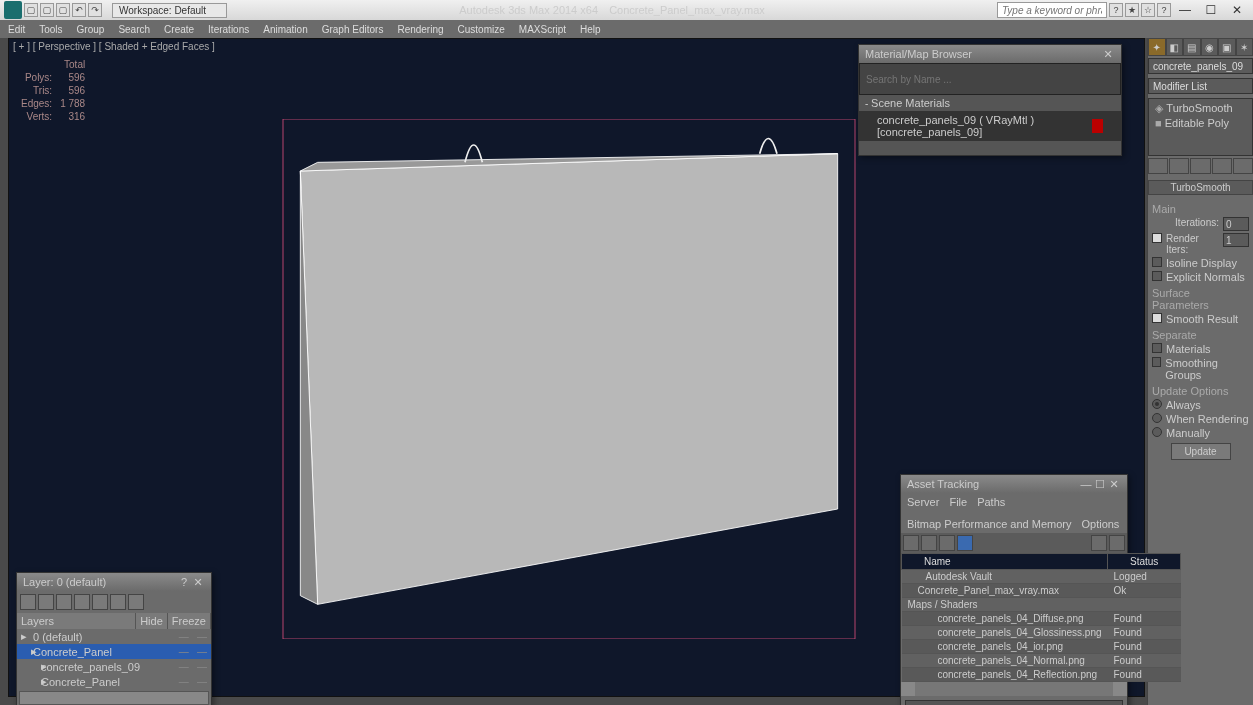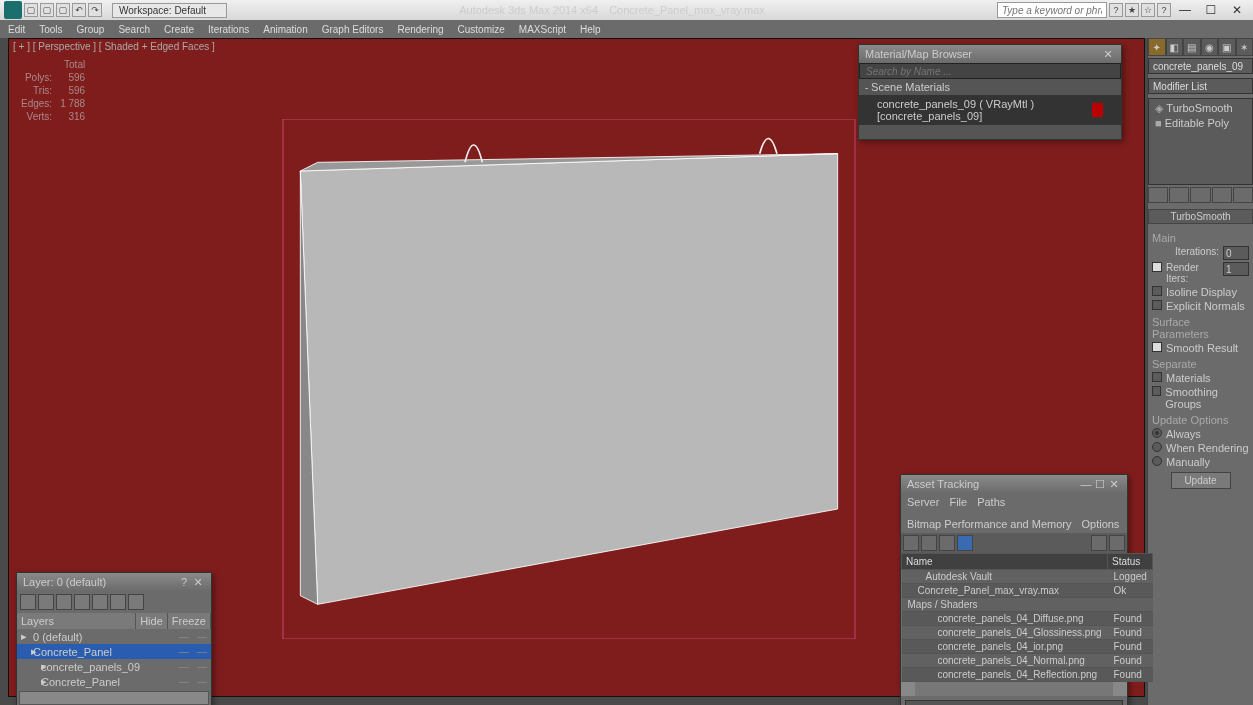--- a/index.html
+++ b/index.html
@@ -8,70 +8,70 @@
 .titlebar .left{display:flex;align-items:center;gap:2px;padding-left:4px}
 .titlebar .tb-btn{width:14px;height:14px;background:#e0e0e0;border:1px solid #999;display:flex;align-items:center;justify-content:center;font-size:9px;color:#444}
 .titlebar .logo{width:18px;height:18px;background:#1a6e6e;border-radius:2px}
 .titlebar .ws{margin-left:8px;padding:1px 20px 1px 6px;background:#e8e8e8;border:1px solid #999;color:#333;font-size:10px}
 .titlebar .center{flex:1;text-align:center;color:#333;font-size:10px}
 .titlebar .right{display:flex;align-items:center;gap:2px;padding-right:4px}
 .titlebar .search{width:110px;height:16px;background:#fff;border:1px solid #999;font-style:italic;color:#888;padding:0 4px;font-size:10px}
 .titlebar .winbtn{width:24px;height:16px;display:flex;align-items:center;justify-content:center;color:#333;font-size:12px}
 .menubar{height:18px;background:#6b6b6b;display:flex;align-items:center;padding:0 8px;gap:14px}
 .menubar span{color:#ddd;font-size:10px}
-.viewport{position:absolute;left:8px;top:38px;right:108px;bottom:8px;background:#7f1d1d;border:1px solid #111}
+.viewport{position:absolute;left:8px;top:38px;right:108px;bottom:8px;background:#0f172a;border:1px solid #111}
 .vp-label{position:absolute;left:4px;top:2px;color:#aaa;font-size:10px}
 .stats{position:absolute;left:10px;top:18px;font-size:10px;color:#a88}
 .stats td{padding:0 6px 0 0;text-align:right;color:#a88;font-size:10px}
 .cmdpanel{position:absolute;right:0;top:38px;width:106px;bottom:0;background:#6b6b6b;border-left:1px solid #444}
 .cp-tabs{display:flex;height:18px;background:#5b5b5b}
 .cp-tabs div{flex:1;border:1px solid #444;display:flex;align-items:center;justify-content:center;font-size:10px}
 .cp-input{width:100%;height:16px;background:#5b5b5b;border:1px solid #333;color:#ddd;padding:0 4px;font-size:10px;margin:2px 0}
-.cp-list{background:#5b5b5b;border:1px solid #333;height:87px;margin:2px 0;padding:2px}
+.cp-list{background:#5b5b5b;border:1px solid #333;height:58px;margin:2px 0;padding:2px}
 .cp-list div{font-size:10px;padding:1px 4px}
 .cp-btns{display:flex;gap:1px;margin:2px 0}
 .cp-btns div{flex:1;height:16px;background:#6b6b6b;border:1px solid #444}
 .rollout-title{background:#5b5b5b;text-align:center;font-size:10px;padding:1px 0;margin-top:6px;border:1px solid #444}
 .rollout{background:#6b6b6b;padding:4px;font-size:10px}
 .rollout .row{display:flex;align-items:flex-start;margin:2px 0;gap:4px}
 .rollout .lbl{flex:1;text-align:right;font-size:10px}
 .rollout .spin{width:26px;height:14px;background:#5b5b5b;border:1px solid #333;font-size:10px;padding:0 2px}
 .rollout .cb{width:10px;height:10px;border:1px solid #333;background:#5b5b5b}
 .rollout .cb.on{background:#ddd}
 .rollout .radio{width:10px;height:10px;border:1px solid #333;border-radius:50%;background:#5b5b5b;position:relative}
 .rollout .radio.on::after{content:'';position:absolute;inset:2px;background:#333;border-radius:50%}
 .rollout .grp{font-size:11px;color:#aaa;margin-top:4px}
 .rollout .btn{background:#7a7a7a;border:1px solid #444;text-align:center;padding:2px 8px;margin:4px auto;width:60px;font-size:10px}
 
 .panel{position:absolute;background:#6b6b6b;border:1px solid #333;box-shadow:2px 2px 6px rgba(0,0,0,.4)}
 .panel-title{height:18px;background:linear-gradient(#8a8a8a,#6b6b6b);display:flex;align-items:center;padding:0 6px;font-size:10px;color:#eee}
 .panel-title .sp{flex:1}
 .panel-title .x{width:14px;text-align:center;color:#ccc}
 .matbrowser{left:858px;top:44px;width:264px}
-.mb-search{width:100%;height:16px;background:#444;border:1px solid #222;color:#999;padding:0 6px;font-style:italic;font-size:10px}
+.mb-search{width:100%;height:32px;background:#444;border:1px solid #222;color:#999;padding:0 6px;font-size:10px}
 .mb-section{background:#555;padding:2px 6px;font-size:10px}
 .mb-item{background:#333;padding:3px 18px;font-size:10px;display:flex;align-items:center}
 .mb-swatch{width:14px;height:14px;background:#b00;margin-left:auto}
 .layers{left:16px;top:572px;width:196px}
 .layers .toolbar{display:flex;gap:2px;padding:3px;background:#6b6b6b}
 .layers .toolbar div{width:16px;height:16px;background:#7a7a7a;border:1px solid #444}
 .layers .hdr{display:flex;background:#7a7a7a;font-size:10px}
 .layers .hdr div{padding:2px 4px;border-right:1px solid #555}
 .layers .row{display:flex;align-items:center;padding:1px 4px;font-size:10px}
 .layers .row.sel{background:#2a5db0;color:#fff}
 .layers .row .ind{width:12px}
 .layers .row .dash{margin-left:auto;color:#888;font-size:10px}
 .layers .sb{height:14px;background:#888;border:1px solid #555;margin:2px}
 .assets{left:900px;top:474px;width:228px}
 .assets .menu{display:flex;gap:10px;padding:3px 6px;font-size:10px;flex-wrap:wrap}
 .assets .tb{display:flex;gap:2px;padding:2px;background:#5b5b5b}
 .assets .tb div{width:16px;height:16px;background:#6b6b6b;border:1px solid #444}
 .assets .tb .sp{flex:1;background:none;border:none}
 .assets table{width:100%;border-collapse:collapse}
-.assets th{background:#404040;text-align:left;padding:2px 4px;font-size:10px;border:1px solid #555;color:#ddd;font-weight:normal}
+.assets th{background:#0f172a;text-align:left;padding:2px 22px;font-size:10px;border:1px solid #555;color:#ddd;font-weight:normal}
 .assets td{padding:1px 6px;font-size:10px;border-bottom:1px solid #555}
 .assets tr.r0{background:#616161}
 .assets tr.r1{background:#595959}
 .assets .ftr{height:18px;background:#555;border:1px solid #333;margin:4px}
 
 .slab{position:absolute;left:230px;top:80px;width:660px;height:520px}
 .slab svg{width:100%;height:100%}
 </style>
 </head>
 <body>

